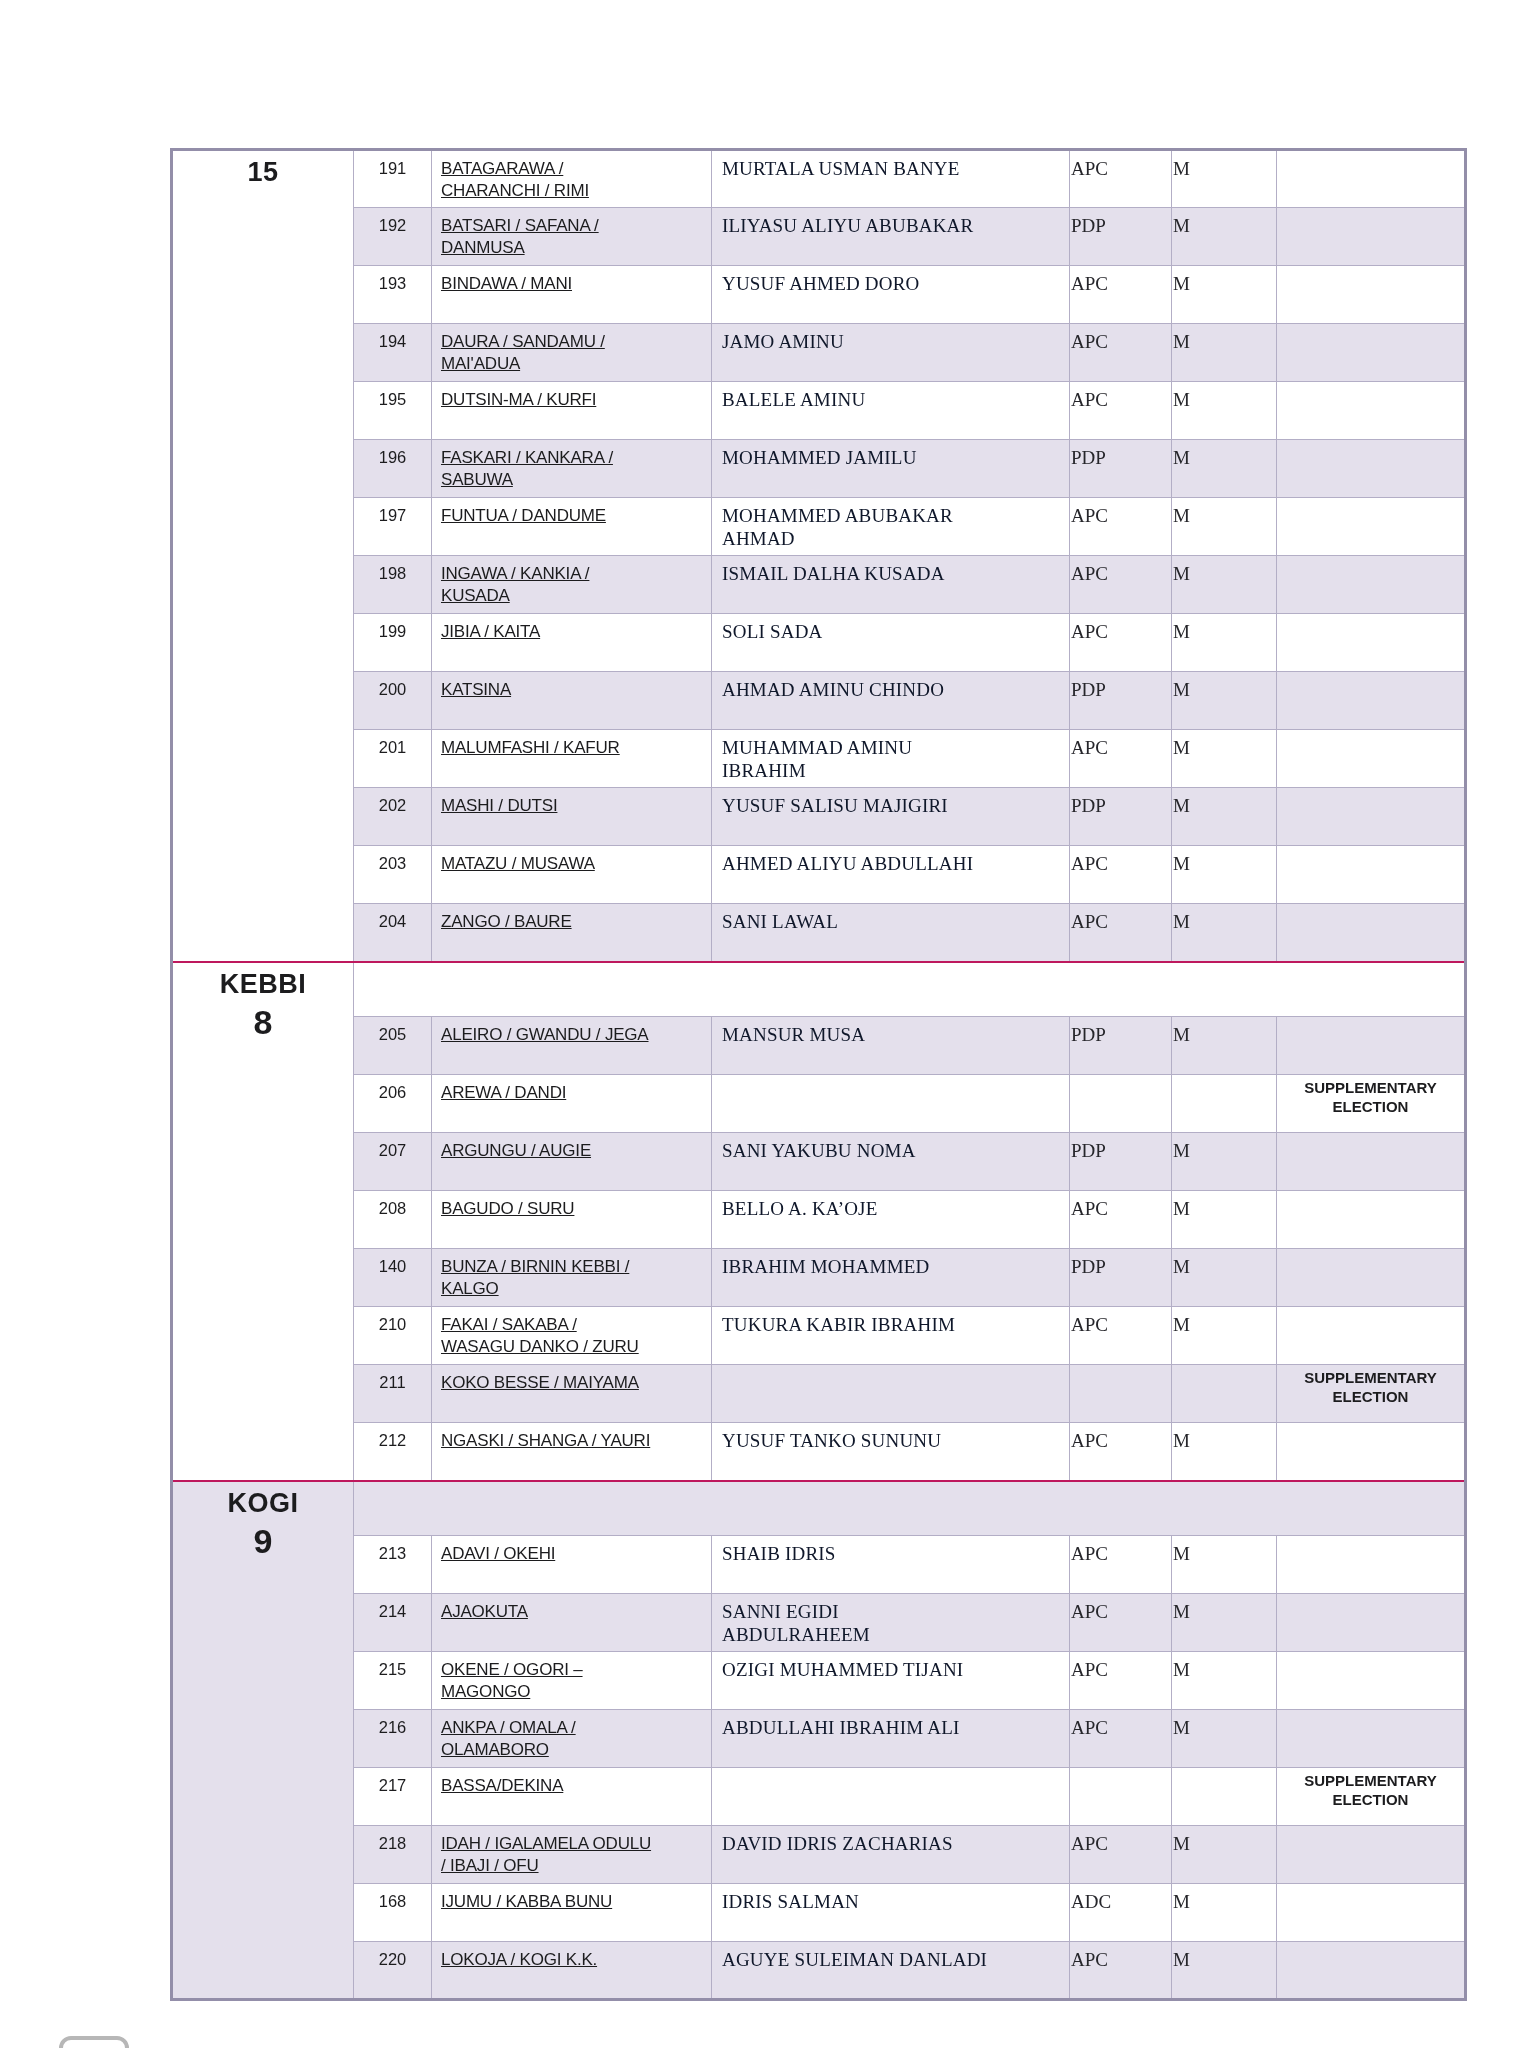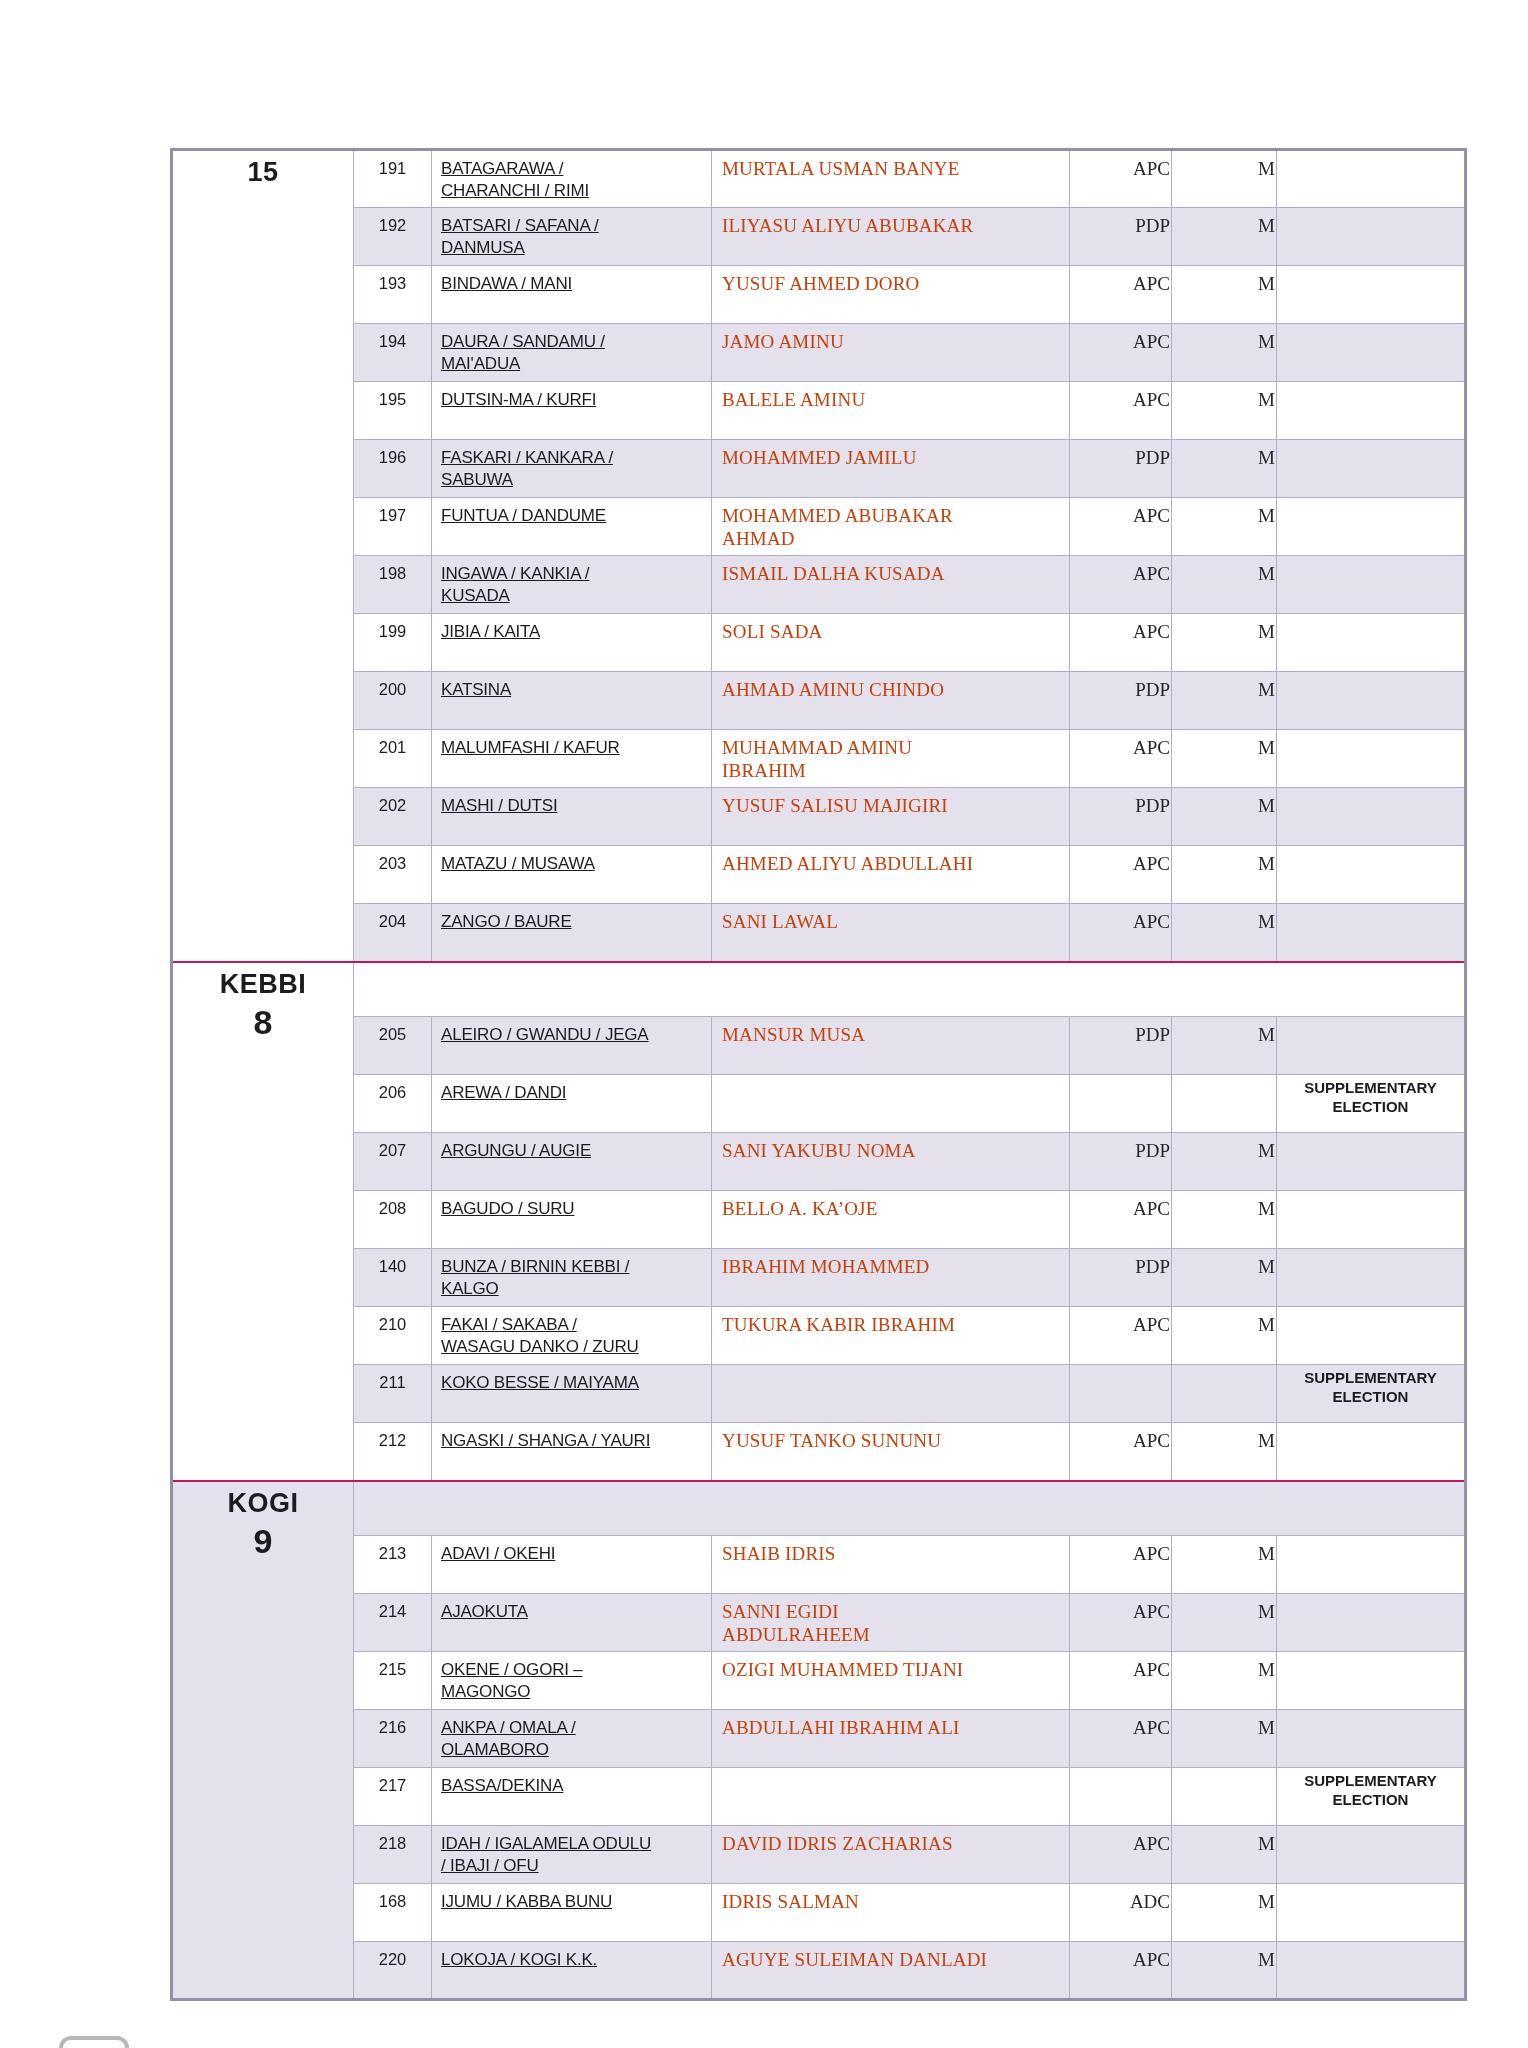--- a/index.html
+++ b/index.html
@@ -60,32 +60,32 @@
   td.const-cell {
     font-size: 17px;
     line-height: 21.5px;
     padding: 7px 4px 3px 9px;
     white-space: pre-line;
     letter-spacing: -0.2px;
     text-decoration: underline;
   }
   td.member-cell {
     font-family: "Liberation Serif", serif;
-    color: #c2410c;
+    color: #0f172a;
     font-size: 19px;
     line-height: 23px;
     padding: 6px 4px 3px 10px;
     white-space: pre-line;
     letter-spacing: 0.2px;
   }
   td.party-cell, td.gender-cell {
     font-family: "Liberation Serif", serif;
     color: #26262b;
     font-size: 19px;
-    text-align: right;
+    text-align: left;
     padding-top: 7px;
   }
   td.remarks-cell {
     text-align: center;
     font-weight: bold;
     font-size: 15px;
     line-height: 19px;
     padding: 3px 8px 3px 8px;
     white-space: pre-line;
   }

